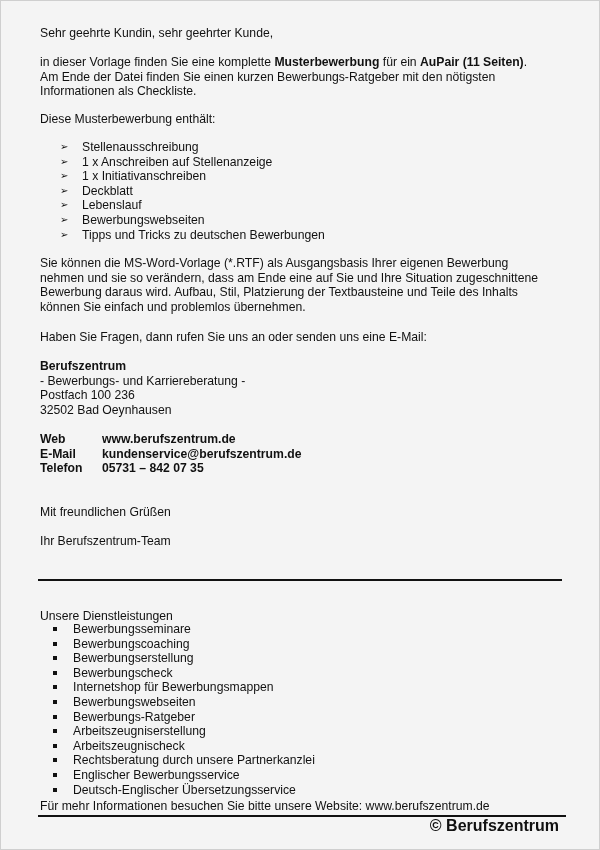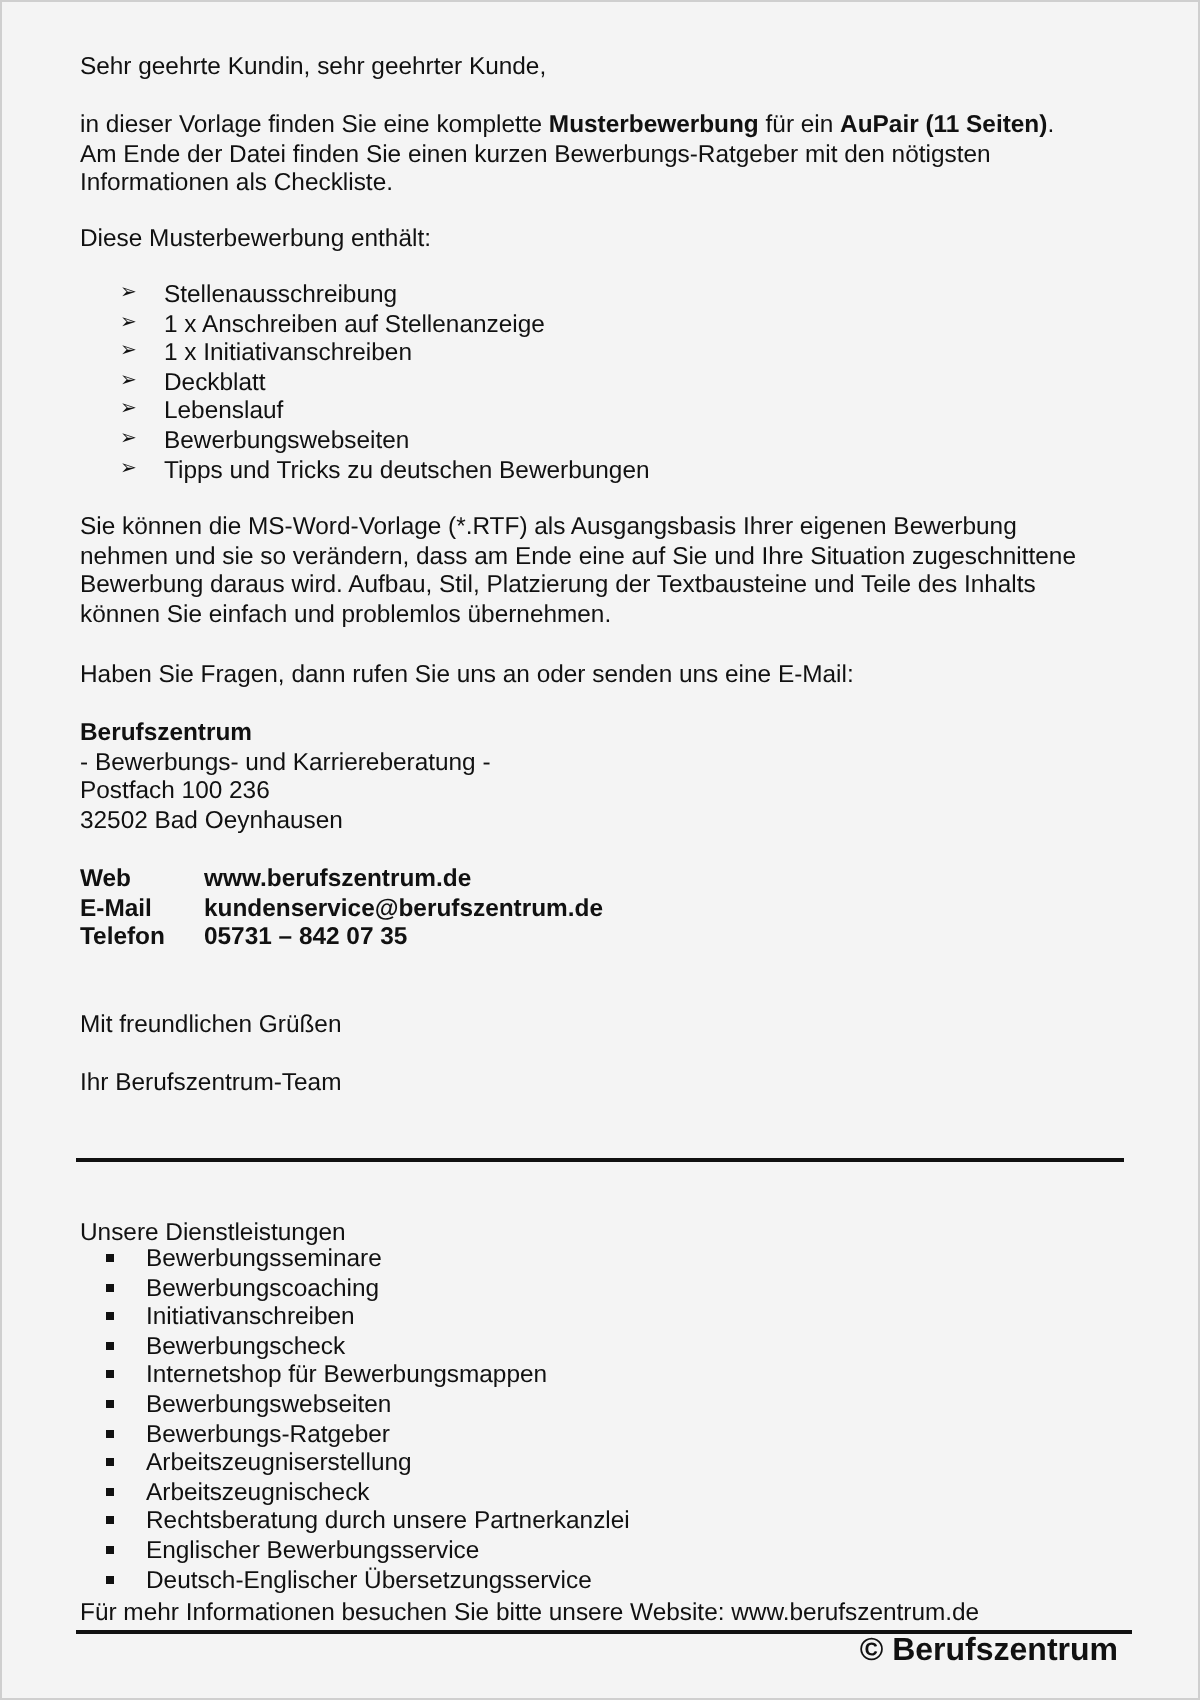--- a/index.html
+++ b/index.html
@@ -90,21 +90,21 @@
   <p class="text p" style="top:504px">Mit freundlichen Grüßen</p>
   <p class="text p" style="top:533px">Ihr Berufszentrum-Team</p>
 
   <div class="rule" style="left:37px; width:524px; top:578px;"></div>
 
   <p class="text p" style="top:608px">Unsere Dienstleistungen</p>
 
   <ul class="sq-list">
     <li><span class="sq"></span><span>Bewerbungsseminare</span></li>
     <li><span class="sq"></span><span>Bewerbungscoaching</span></li>
-    <li><span class="sq"></span><span>Initiativanschreiben</span></li>
+    <li><span class="sq"></span><span>Bewerbungserstellung</span></li>
     <li><span class="sq"></span><span>Bewerbungscheck</span></li>
     <li><span class="sq"></span><span>Internetshop für Bewerbungsmappen</span></li>
     <li><span class="sq"></span><span>Bewerbungswebseiten</span></li>
     <li><span class="sq"></span><span>Bewerbungs-Ratgeber</span></li>
     <li><span class="sq"></span><span>Arbeitszeugniserstellung</span></li>
     <li><span class="sq"></span><span>Arbeitszeugnischeck</span></li>
     <li><span class="sq"></span><span>Rechtsberatung durch unsere Partnerkanzlei</span></li>
     <li><span class="sq"></span><span>Englischer Bewerbungsservice</span></li>
     <li><span class="sq"></span><span>Deutsch-Englischer Übersetzungsservice</span></li>
   </ul>

